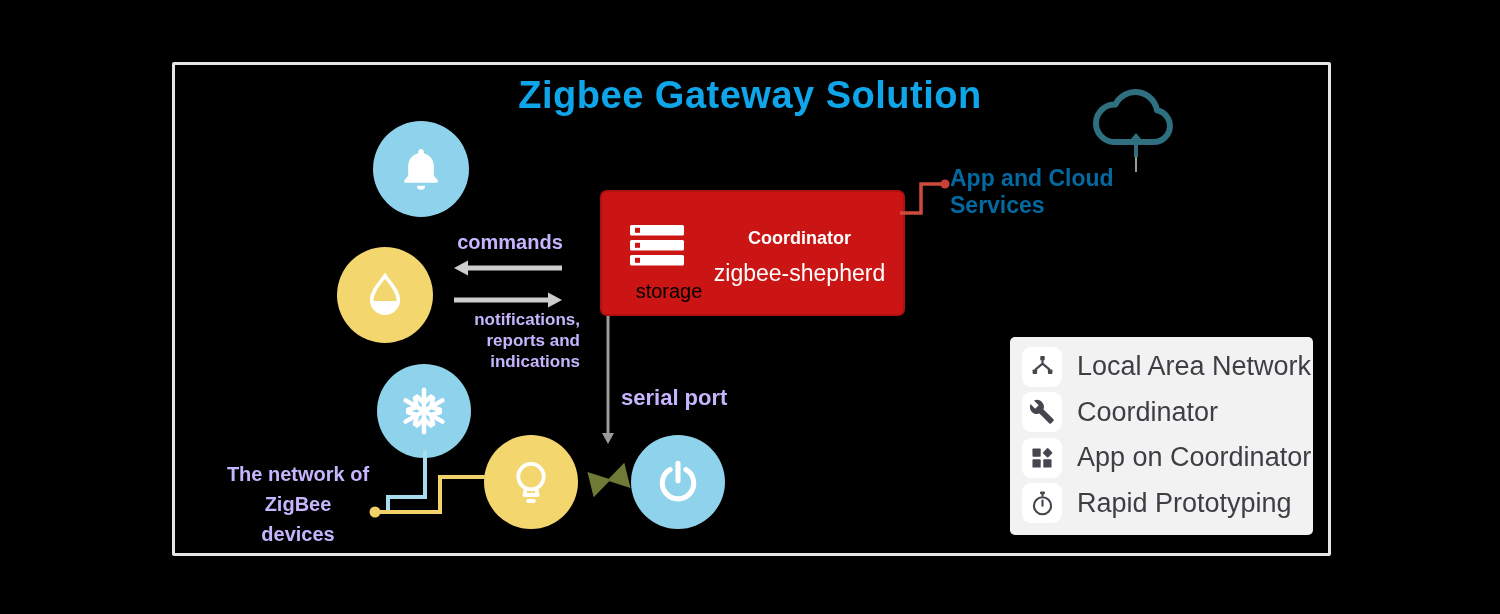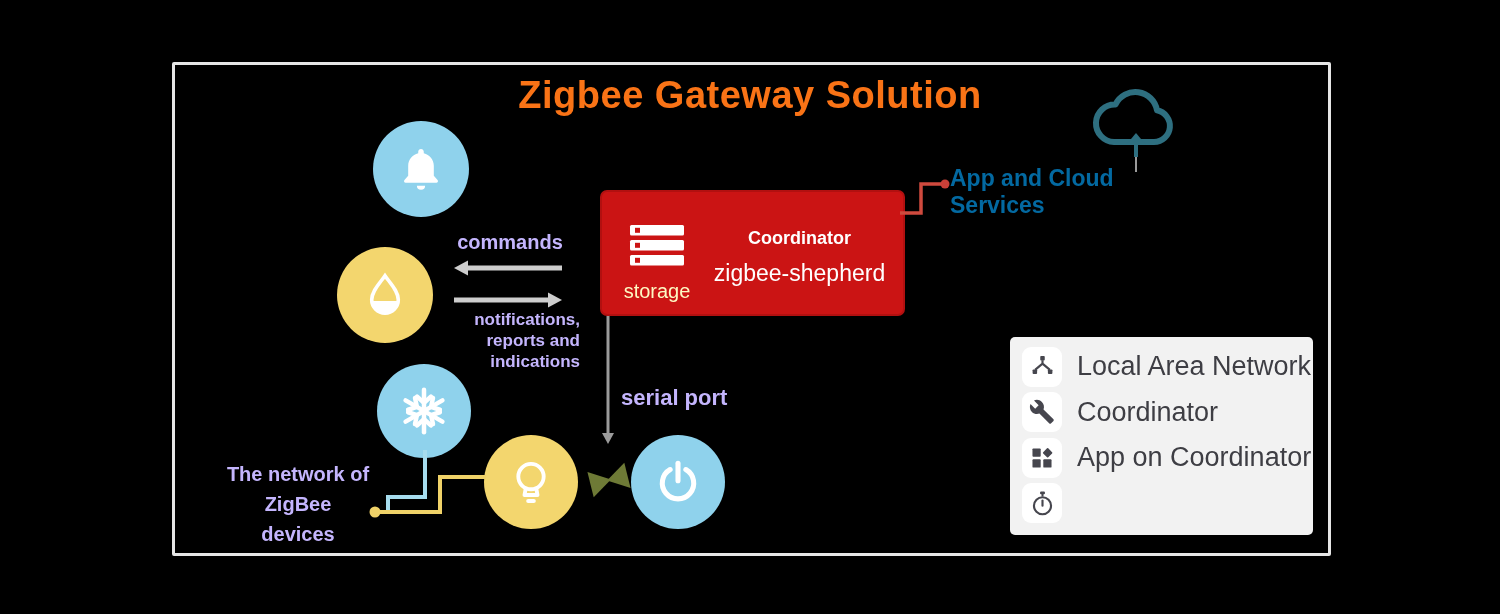--- a/index.html
+++ b/index.html
@@ -6,37 +6,37 @@
   html,body { background:#000; }
   body { font-family:"Liberation Sans", sans-serif; }
   #canvas { position:relative; width:1500px; height:614px; background:#000; overflow:hidden; }
   .abs { position:absolute; }
 
   
   #frame { left:172px; top:62px; width:1159px; height:494px; border:3px solid #e6e6e6; border-radius:2px; }
 
   
   #title { left:400px; top:74px; width:700px; text-align:center;
-           font-size:38px; font-weight:bold; color:#f97316; letter-spacing:.5px; }
+           font-size:38px; font-weight:bold; color:#0ea5e9; letter-spacing:.5px; }
 
   
   .device { border-radius:50%; display:flex; align-items:center; justify-content:center; }
   .blue   { background:#8fd2ec; }
   .yellow { background:#f3d66e; }
   #dev-bell  { left:373px; top:121px; width:96px; height:96px; }
   #dev-drop  { left:337px; top:247px; width:96px; height:96px; }
   #dev-snow  { left:377px; top:364px; width:94px; height:94px; }
   #dev-bulb  { left:484px; top:435px; width:94px; height:94px; }
   #dev-power { left:631px; top:435px; width:94px; height:94px; }
 
   
   #coordinator { left:600px; top:190px; width:305px; height:126px; background:#cb1414;
                  border:2px solid #b21010; border-radius:7px; }
   #storage-icon { left:27px; top:33px; }
-  #storage-label { left:8px; top:88px; width:94px; text-align:center; color:#fef9c3; font-size:20px; }
+  #storage-label { left:20px; top:88px; width:94px; text-align:center; color:#000000; font-size:20px; }
   #coord-title { left:95px; top:36px; width:205px; text-align:center; color:#fff; font-size:18px; font-weight:bold; }
   #coord-sub   { left:95px; top:68px; width:205px; text-align:center; color:#fff; font-size:23px; }
 
   
   .glabel { color:#c4b5fd; }
   #cloud-label { left:950px; top:165px; width:250px; font-size:23px; font-weight:600; color:#0369a1; }
   #cmd-label   { left:455px; top:231px; width:110px; text-align:center; font-size:20px; font-weight:600; }
   #report-label{ left:448px; top:309px; width:132px; text-align:right; font-size:17px; line-height:21px; font-weight:600; }
   #serial-label{ left:621px; top:385px; width:120px; font-size:22px; font-weight:600; }
   #device-note { left:192px; top:459px; width:212px; text-align:center; font-size:20px; line-height:30px; font-weight:600; }
@@ -229,16 +229,17 @@
 
     <div class="legend-row">
       <div class="legend-tile">
         <svg width="27" height="27" viewBox="0 0 24 24">
           <circle cx="12" cy="14" r="7.6" fill="none" stroke="#46464e" stroke-width="1.9"></circle>
           <rect x="9.8" y="1.4" width="4.4" height="2.4" rx="1" fill="#46464e"></rect>
           <rect x="11.1" y="3.2" width="1.8" height="2.6" fill="#46464e"></rect>
           <line x1="12" y1="14" x2="12" y2="9.4" stroke="#46464e" stroke-width="1.9" stroke-linecap="round"></line>
         </svg>
       </div>
+      <div class="legend-label">Rapid Prototyping</div>
     </div>
 
   </div>
 </div>
 
 </body></html>

